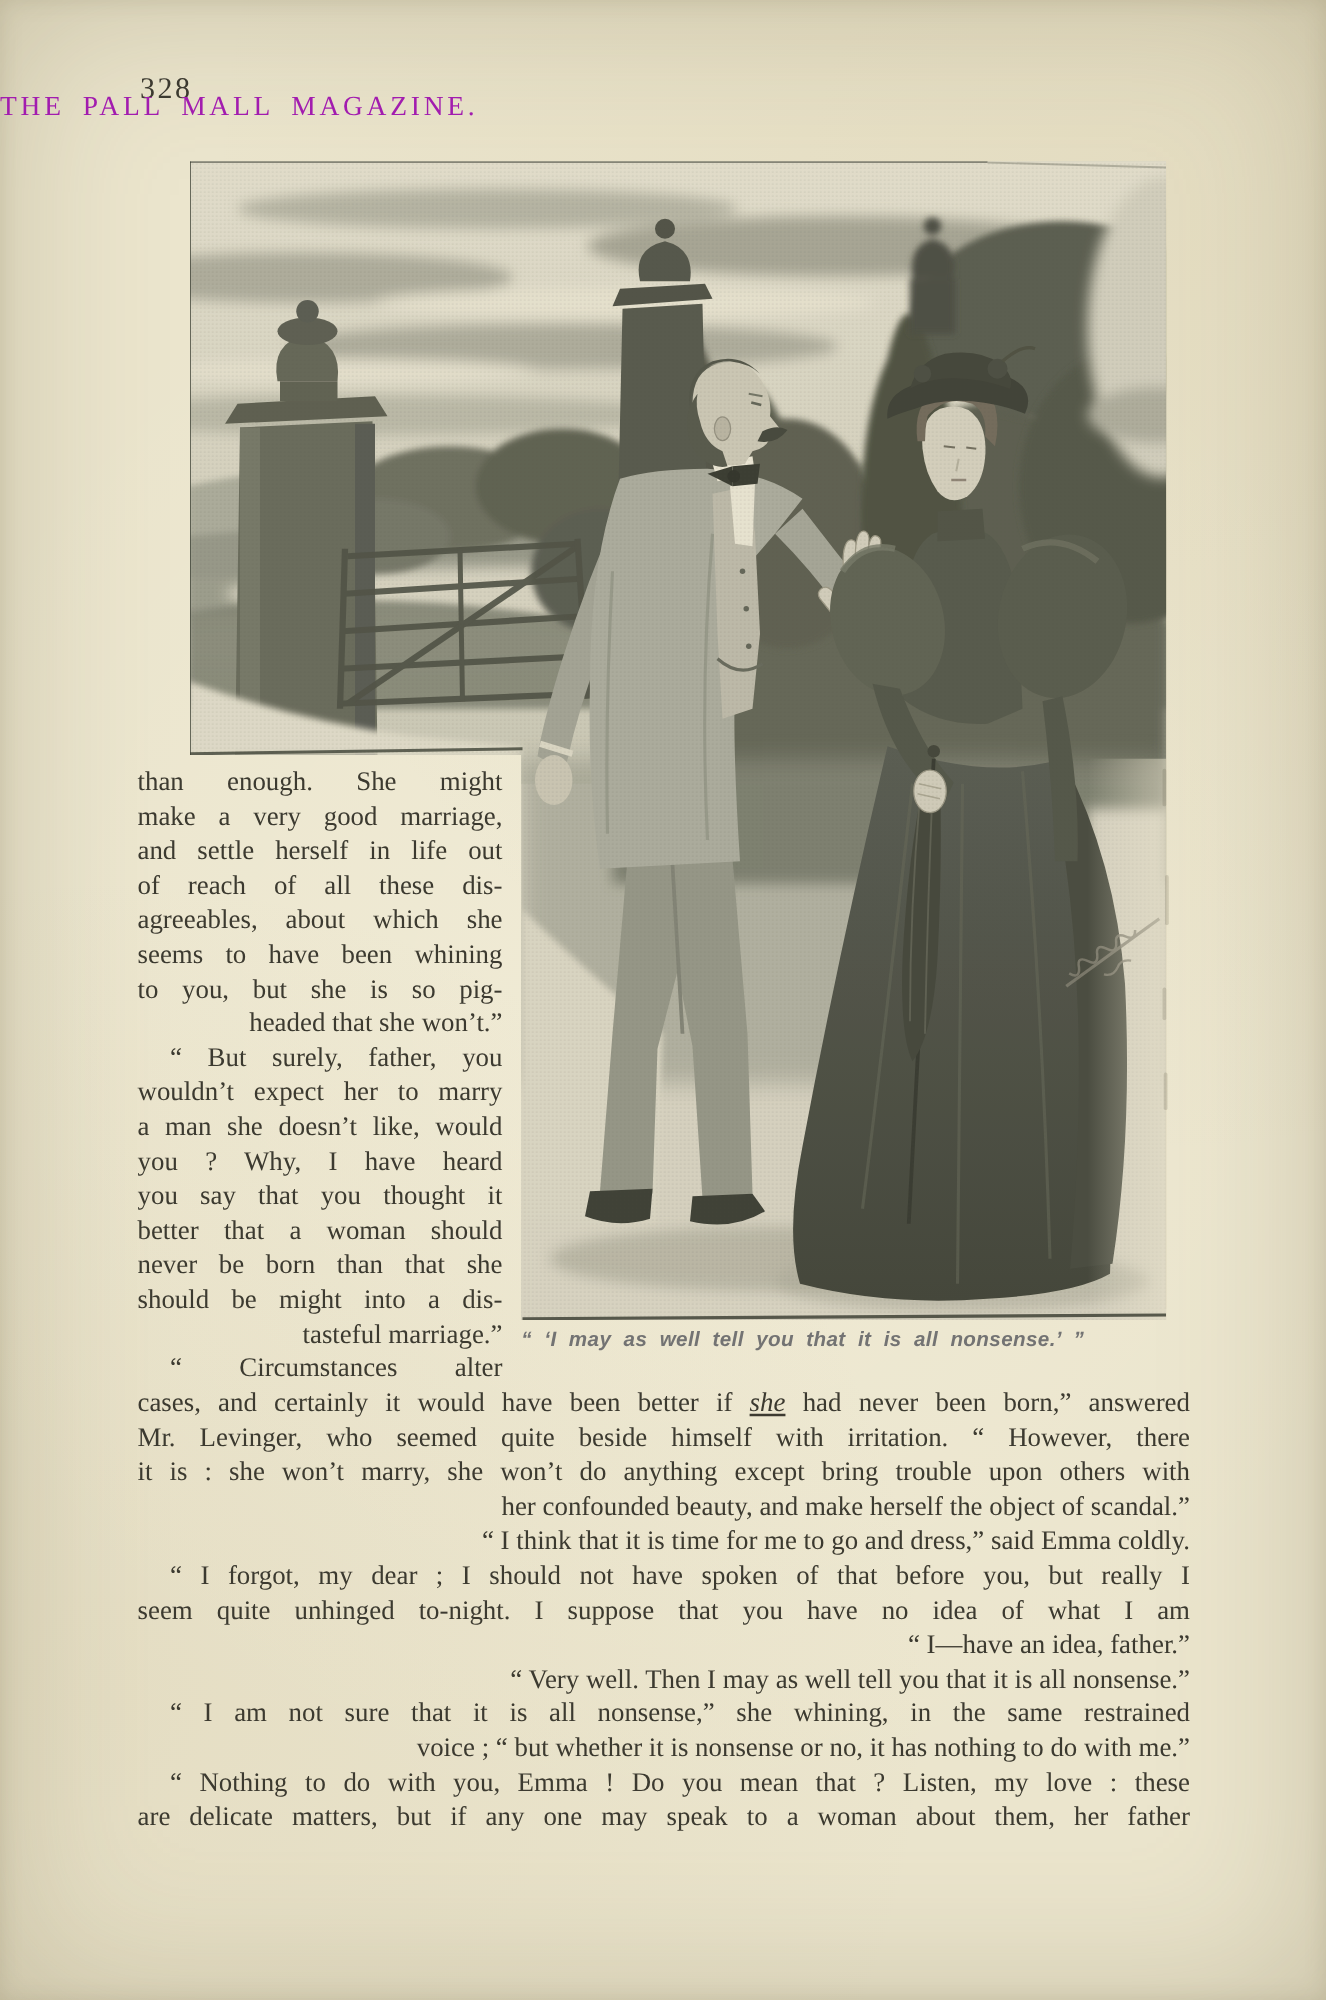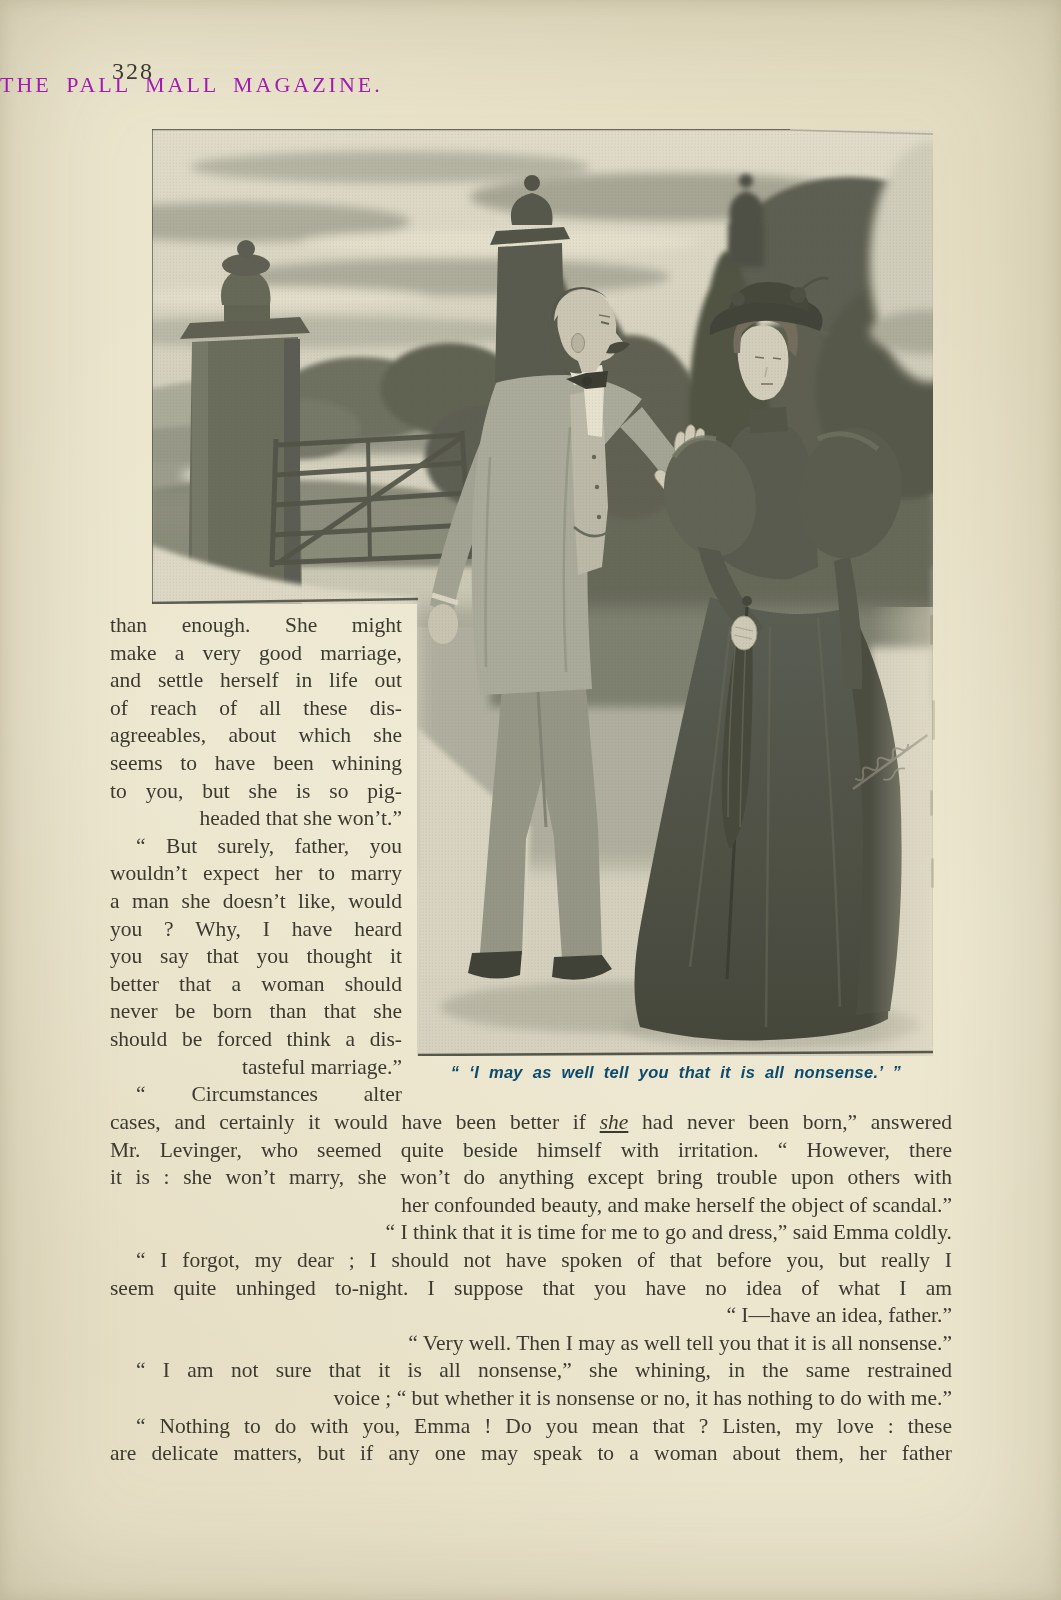--- a/index.html
+++ b/index.html
@@ -12,23 +12,23 @@
       radial-gradient(circle at 50% 50%, rgba(255,252,238,.25), transparent 70%);
     font-family:"Liberation Serif", serif;
     color:#3c3a30;
   }
   .vignette{position:absolute;inset:0;pointer-events:none;
     box-shadow:inset 0 0 130px rgba(110,100,65,.28), inset 0 0 18px rgba(110,100,65,.18);}
   .pageno{position:absolute;left:112px;top:58px;font-size:24px;letter-spacing:2px;}
   .header{position:absolute;left:0;top:72px;width:100%;text-align:left;
     font-size:22px;letter-spacing:3px;word-spacing:6px;color:#a21caf;}
   .illo{position:absolute;left:150px;top:127px;width:785px;height:931px;}
-  .caption{position:absolute;left:417px;top:1063px;width:518px;text-align:center;
+  .caption{position:absolute;left:417px;top:1063px;width:518px;text-align:left;
     font-family:"Liberation Sans", sans-serif;font-style:italic;font-weight:bold;
-    font-size:16.5px;color:#0c4a6e;letter-spacing:.3px;word-spacing:5px;}
+    font-size:16.5px;color:#737373;letter-spacing:.3px;word-spacing:5px;}
   .leftcol{position:absolute;left:110px;top:612px;width:292px;
     font-size:21.5px;line-height:27.6px;}
   .fullcol{position:absolute;left:110px;top:1109px;width:842px;
     font-size:21.5px;line-height:27.6px;}
   .jl{text-align:justify;text-align-last:justify;white-space:normal;}
   .ll{text-align:right;}
   .ind{text-indent:26px;}
   em{font-style:italic;text-decoration:underline;}
   .bleed{position:absolute;background:rgba(95,92,70,.20);width:3px;border-radius:2px;}
 </style>
@@ -275,21 +275,21 @@
     <div class="ll">headed that she won’t.”</div>
   </div>
   <div>
     <div class="jl ind">“ But surely, father, you</div>
     <div class="jl">wouldn’t expect her to marry</div>
     <div class="jl">a man she doesn’t like, would</div>
     <div class="jl">you ?  Why, I have heard</div>
     <div class="jl">you say that you thought it</div>
     <div class="jl">better that a woman should</div>
     <div class="jl">never be born than that she</div>
-    <div class="jl">should be forced think a dis-</div>
+    <div class="jl">should be might into a dis-</div>
     <div class="ll">tasteful marriage.”</div>
   </div>
   <div>
     <div class="jl ind">“ Circumstances alter</div>
   </div>
 </div>
 
 <div class="fullcol">
   <div>
     <div class="jl"><span>cases, and certainly it would have been better if </span><em>she</em><span> had never been born,” answered</span></div>

